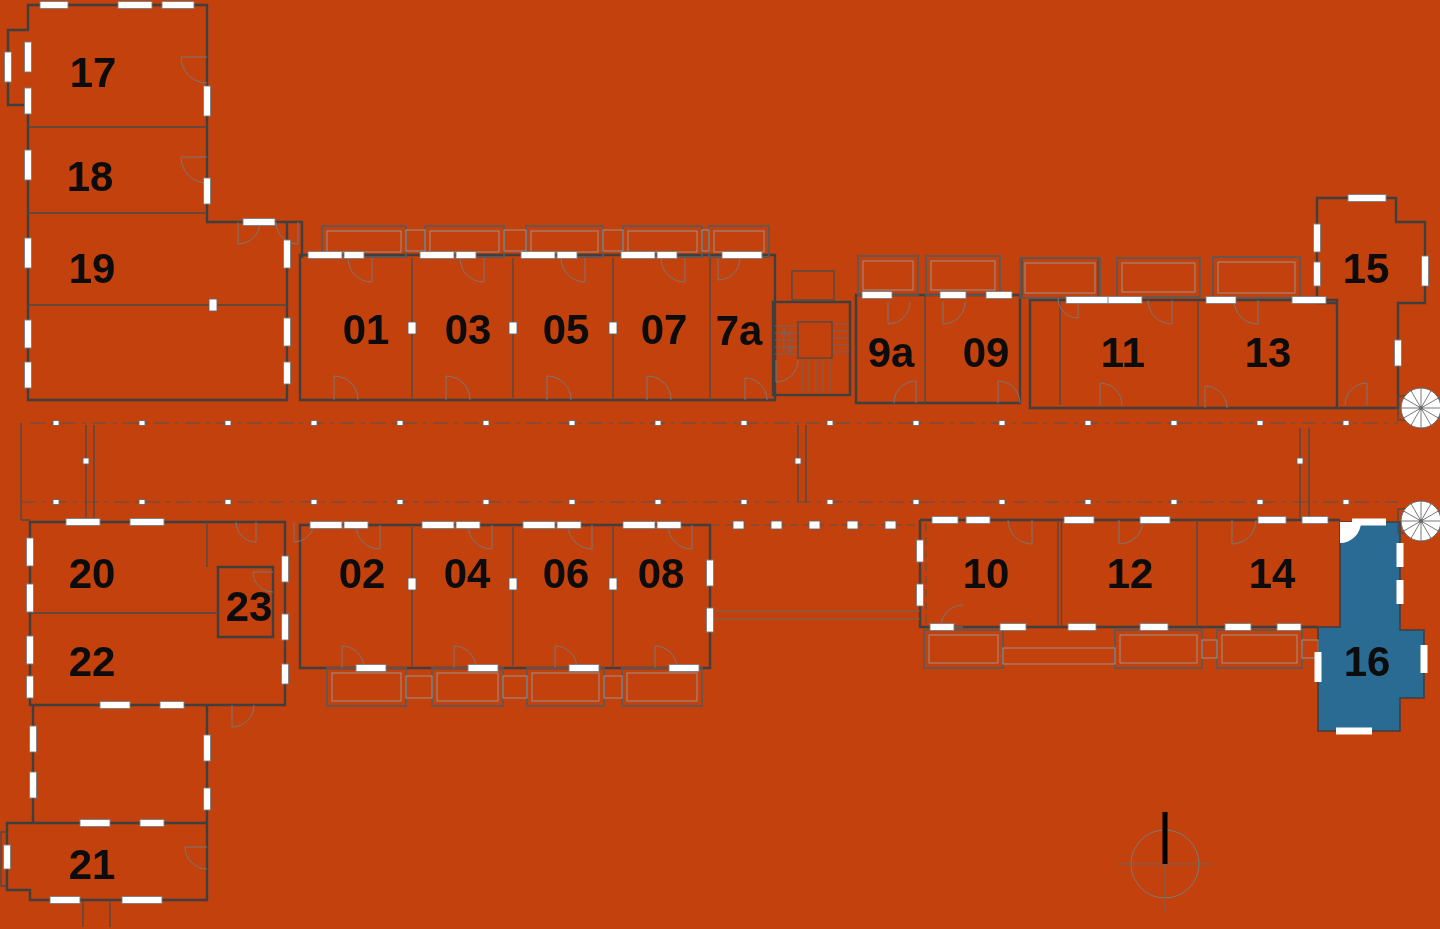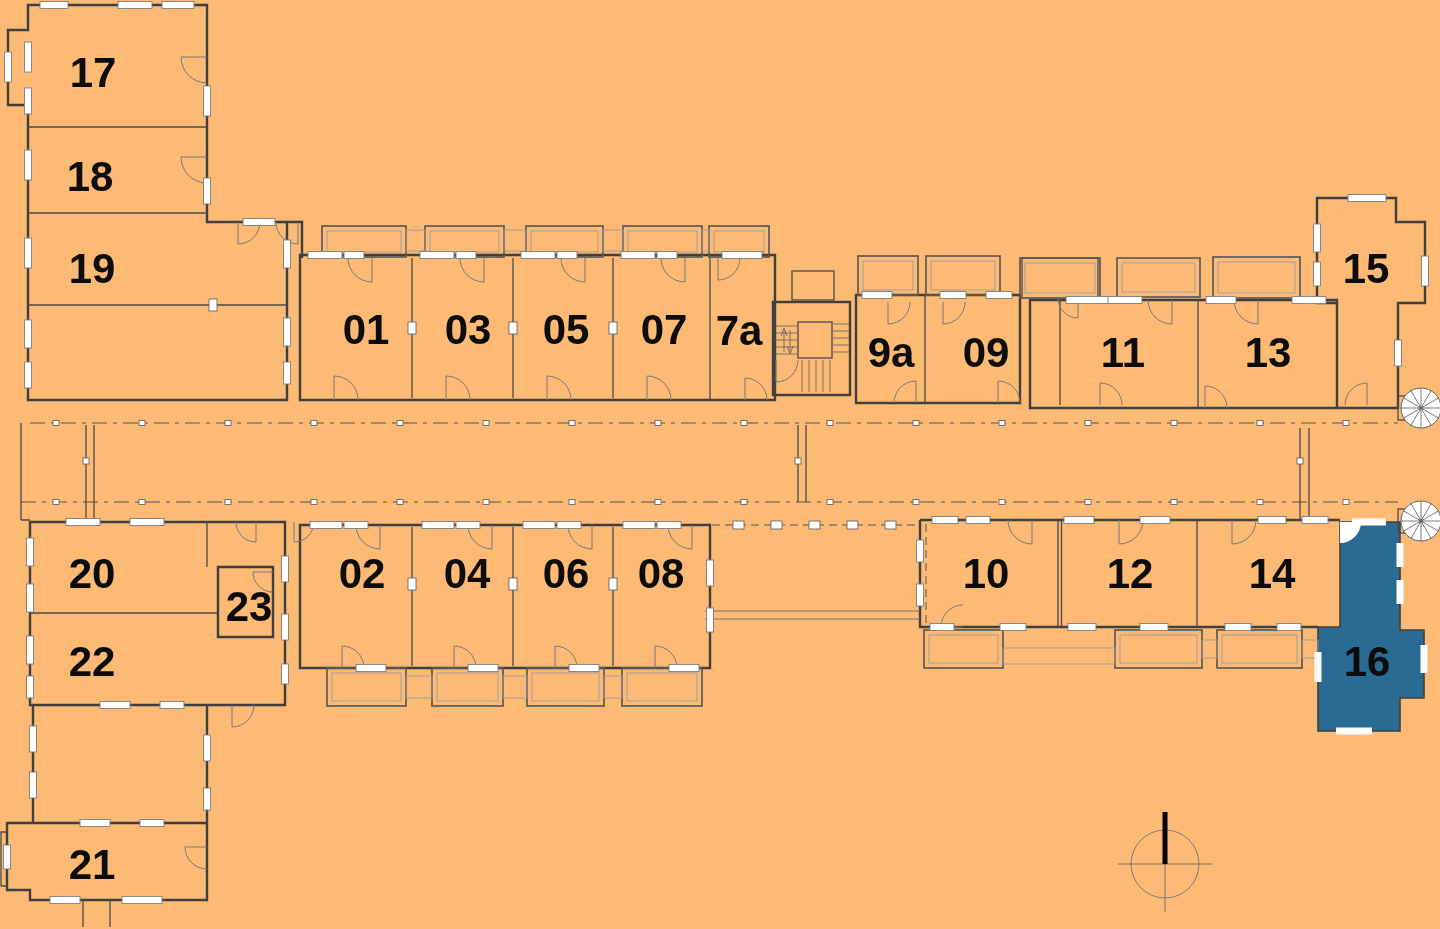--- a/index.html
+++ b/index.html
@@ -1,16 +1,16 @@
 <!DOCTYPE html>
 <html><head>
 <meta charset="utf-8">
 <style>
   html,body{margin:0;padding:0;background:#fff;}
-  #stage{position:relative;width:1440px;height:929px;background:#fdba74;overflow:hidden;}
+  #stage{position:relative;width:1440px;height:929px;background:#c2410c;overflow:hidden;}
   svg{display:block;}
   .w2{fill:none;stroke:#3f3f3f;stroke-width:2.4;stroke-linejoin:miter;}
   .w1{fill:none;stroke:#4a4a4a;stroke-width:1.3;}
   .dash{fill:none;stroke:#555;stroke-width:1.1;stroke-dasharray:15 6 4 6;}
   .dash2{fill:none;stroke:#555;stroke-width:1;stroke-dasharray:8 5;}
   .thin{fill:none;stroke:#6a6a6a;stroke-width:0.9;}
   .door{fill:none;stroke:#787878;stroke-width:1;}
   .win{fill:#fff;stroke:#7d7d7d;stroke-width:0.9;}
   .post{fill:#fff;stroke:#666;stroke-width:0.9;}
   .balc-o{fill:none;stroke:#5a5a5a;stroke-width:1.7;}

